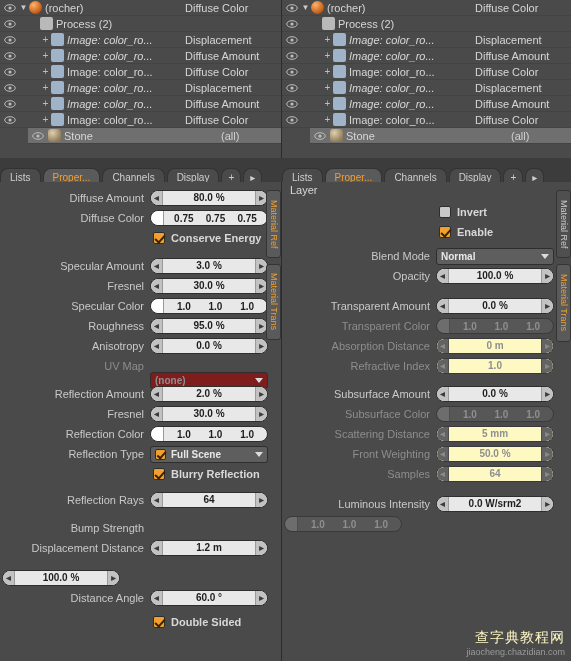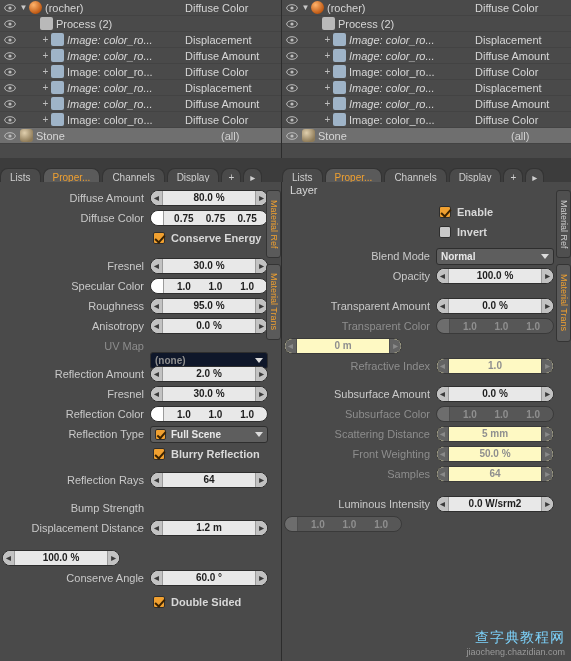--- a/index.html
+++ b/index.html
@@ -30,21 +30,21 @@
     overflow: hidden;
   }
   .outliner.second { width: 289px; border-right: none; }
   .ol-rows { position: relative; }
   .ol-row {
     display: flex; align-items: center;
     height: 16px;
     border-bottom: 1px solid #434343;
     padding-left: 2px;
   }
-  .ol-row.sel { background: #6f6f6f; }
+  .ol-row.sel { background: #6f6f6f; margin-left: 28px; }
   .ol-eye {
     width: 16px; height: 14px;
     flex: 0 0 16px;
     display: flex; align-items: center; justify-content: center;
   }
   .ol-eye svg { display: block; }
   .ol-indent { flex: 0 0 auto; }
   .ol-plus {
     width: 11px; flex: 0 0 11px;
     color: #bdbdbd; font-size: 10px; text-align: center;
@@ -285,21 +285,21 @@
     font-size: 11px;
     padding: 2px 0 6px 8px;
   }
   .spacer { height: 6px; }
   
   .wm {
     position: absolute; right: 6px; bottom: 4px;
     text-align: right;
     color: #9a9a9a;
   }
-  .wm .big { font-size: 14px; color: #7dd3fc; letter-spacing: 1px;}
+  .wm .big { font-size: 14px; color: #fef9c3; letter-spacing: 1px;}
   .wm .small { font-size: 9px; color: #9a9a9a; }
   .scroll-foot {
     position: absolute; left: 0; bottom: 0;
     width: 282px; height: 10px;
     background: #3f3f3f;
   }
 </style>
 </head>
 <body>
 
@@ -602,20 +602,34 @@
             <div class="lbl"></div>
             <div class="ctl">
               <div class="checkbox-ctl">
                 <div class="chk"></div>
                 <div class="chklabel">Conserve Energy</div>
               </div>
             </div>
           </div>
           <div class="spacer" style="height:8px"></div>
           <div class="row">
+            <div class="lbl">Specular Amount</div>
+            <div class="ctl">
+              <div class="numfield">
+                <div class="arrows-left">
+                  <span>◀</span>
+                </div>
+                <div class="val">3.0 %</div>
+                <div class="arrows">
+                  <span>▶</span>
+                </div>
+              </div>
+            </div>
+          </div>
+          <div class="row">
             <div class="lbl">Fresnel</div>
             <div class="ctl">
               <div class="numfield">
                 <div class="arrows-left">
                   <span>◀</span>
                 </div>
                 <div class="val">30.0 %</div>
                 <div class="arrows">
                   <span>▶</span>
                 </div>
@@ -659,21 +673,21 @@
                 <div class="val">0.0 %</div>
                 <div class="arrows">
                   <span>▶</span>
                 </div>
               </div>
             </div>
           </div>
           <div class="row">
             <div class="lbl dim">UV Map</div>
             <div class="ctl">
-              <div class="dropdown" style="background:#0f172a;color:#8f8f8f;margin-top:28px;">
+              <div class="dropdown" style="background:#7f1d1d;color:#8f8f8f;margin-top:28px;">
                 <div class="ddlabel">(none)</div>
                 <div class="caret"></div>
               </div>
             </div>
           </div>
           <div class="spacer" style="height:8px"></div>
           <div class="row">
             <div class="lbl">Reflection Amount</div>
             <div class="ctl">
               <div class="numfield">
@@ -774,21 +788,21 @@
                   <span>◀</span>
                 </div>
                 <div class="val">100.0 %</div>
                 <div class="arrows">
                   <span>▶</span>
                 </div>
               </div>
             </div>
           </div>
           <div class="row">
-            <div class="lbl">Conserve Angle</div>
+            <div class="lbl">Distance Angle</div>
             <div class="ctl">
               <div class="numfield">
                 <div class="arrows-left">
                   <span>◀</span>
                 </div>
                 <div class="val">60.0 °</div>
                 <div class="arrows">
                   <span>▶</span>
                 </div>
               </div>
@@ -809,31 +823,31 @@
       <div class="vtab" style="top:82px; right:0px; height:76px;">Material Trans</div>
     </div>
 
     <div class="pane right">
       <div class="layer-head">Layer</div>
       <div id="right-fields">
           <div class="row">
             <div class="lbl"></div>
             <div class="ctl">
               <div class="checkbox-ctl">
+                <div class="chk off"></div>
+                <div class="chklabel">Invert</div>
+              </div>
+            </div>
+          </div>
+          <div class="row">
+            <div class="lbl"></div>
+            <div class="ctl">
+              <div class="checkbox-ctl">
                 <div class="chk"></div>
                 <div class="chklabel">Enable</div>
-              </div>
-            </div>
-          </div>
-          <div class="row">
-            <div class="lbl"></div>
-            <div class="ctl">
-              <div class="checkbox-ctl">
-                <div class="chk off"></div>
-                <div class="chklabel">Invert</div>
               </div>
             </div>
           </div>
           <div class="spacer" style="height:4px"></div>
           <div class="row">
             <div class="lbl">Blend Mode</div>
             <div class="ctl">
               <div class="dropdown">
                 <div class="ddlabel">Normal</div>
                 <div class="caret"></div>
@@ -876,20 +890,21 @@
                 <div class="swatch"></div>
                 <div class="triple">
                   <span>1.0</span>
                   <span>1.0</span>
                   <span>1.0</span>
                 </div>
               </div>
             </div>
           </div>
           <div class="row">
+            <div class="lbl dim">Absorption Distance</div>
             <div class="ctl">
               <div class="numfield disabled">
                 <div class="arrows-left">
                   <span>◀</span>
                 </div>
                 <div class="val">0 m</div>
                 <div class="arrows">
                   <span>▶</span>
                 </div>
               </div>

